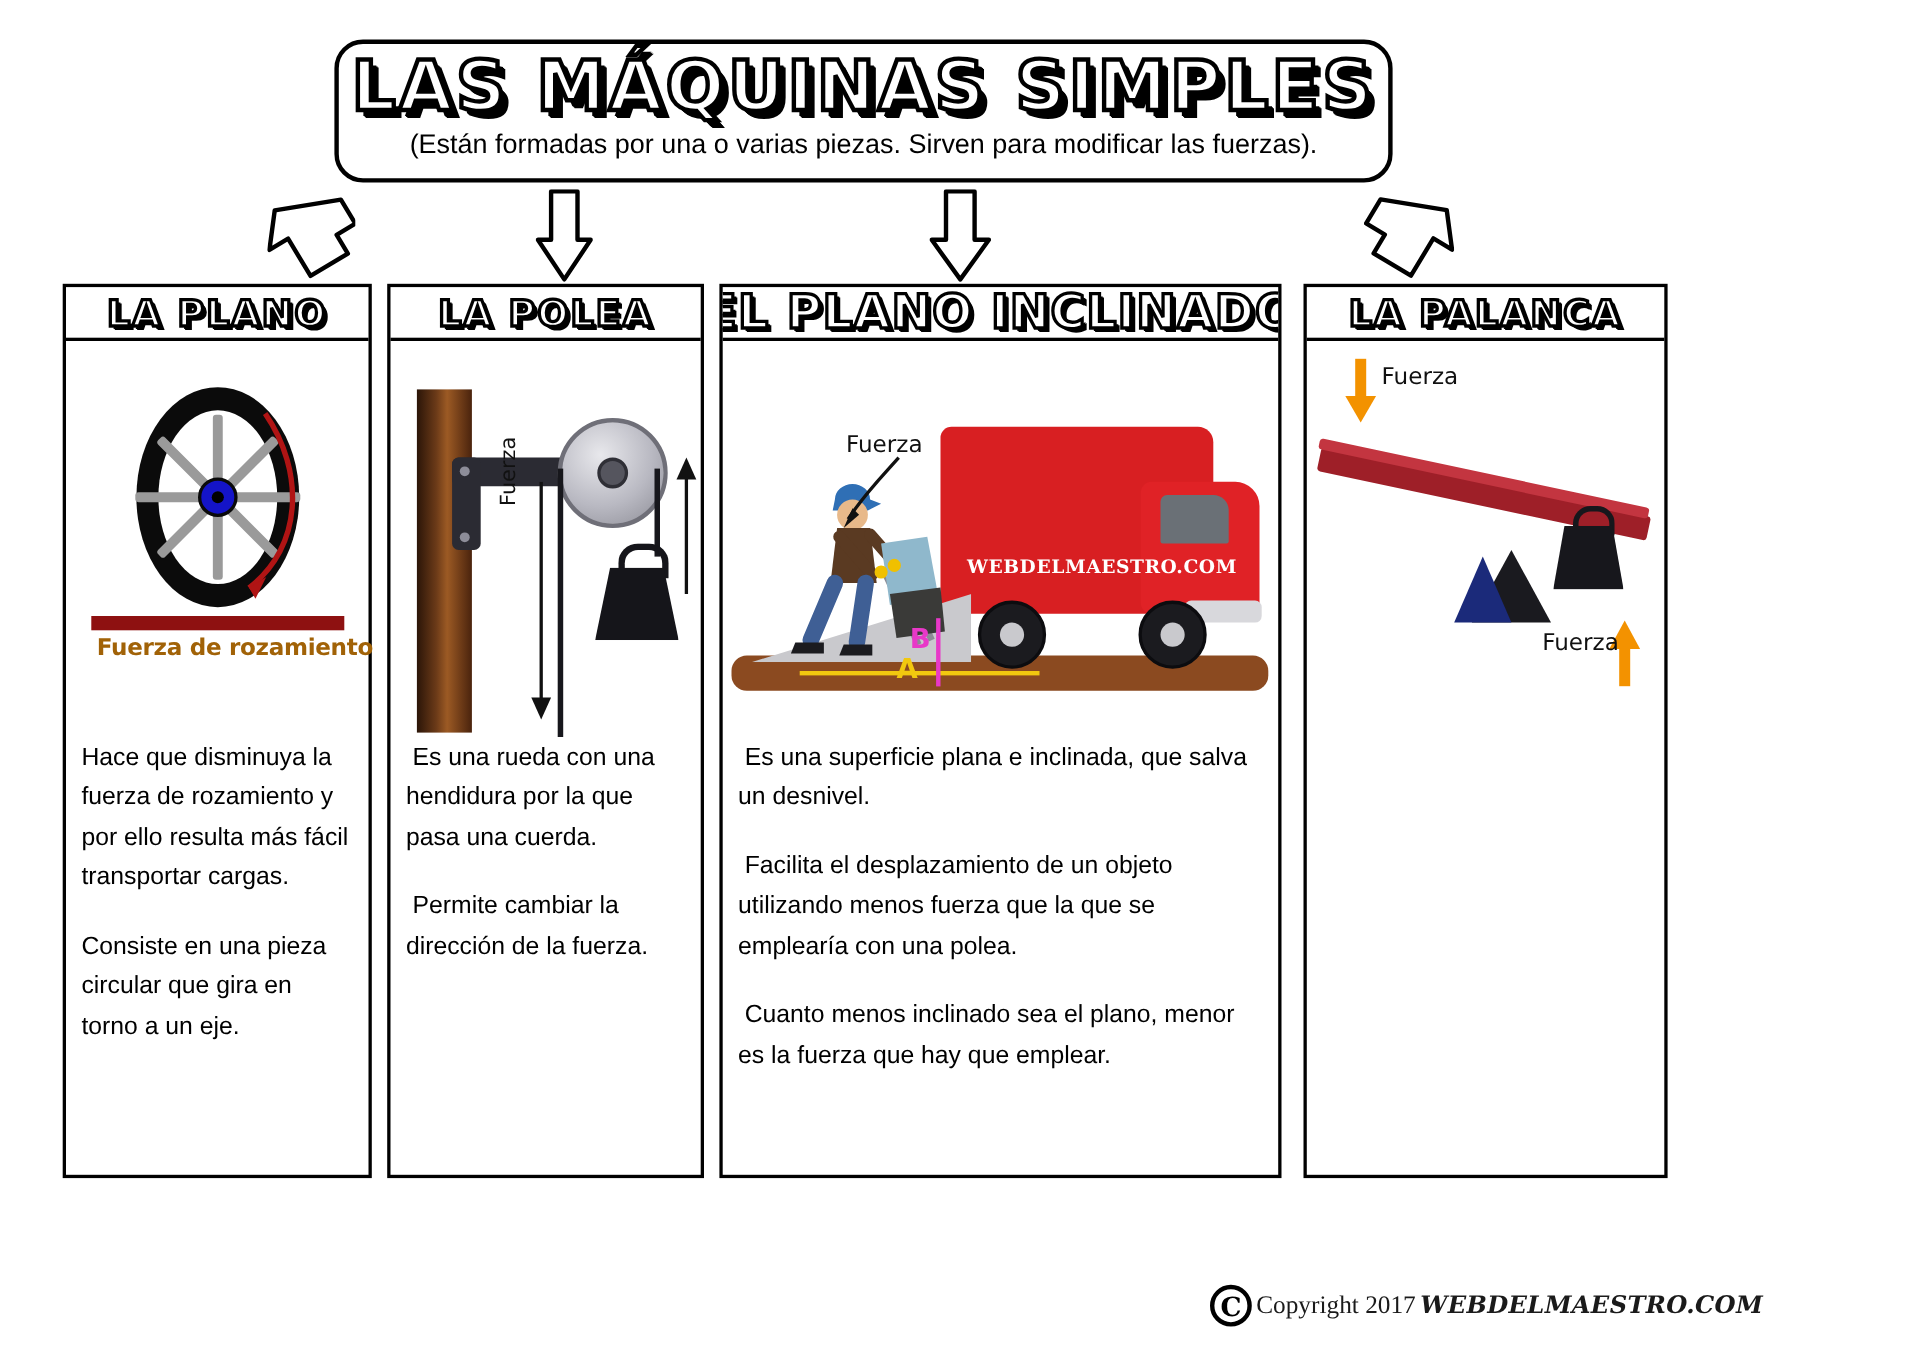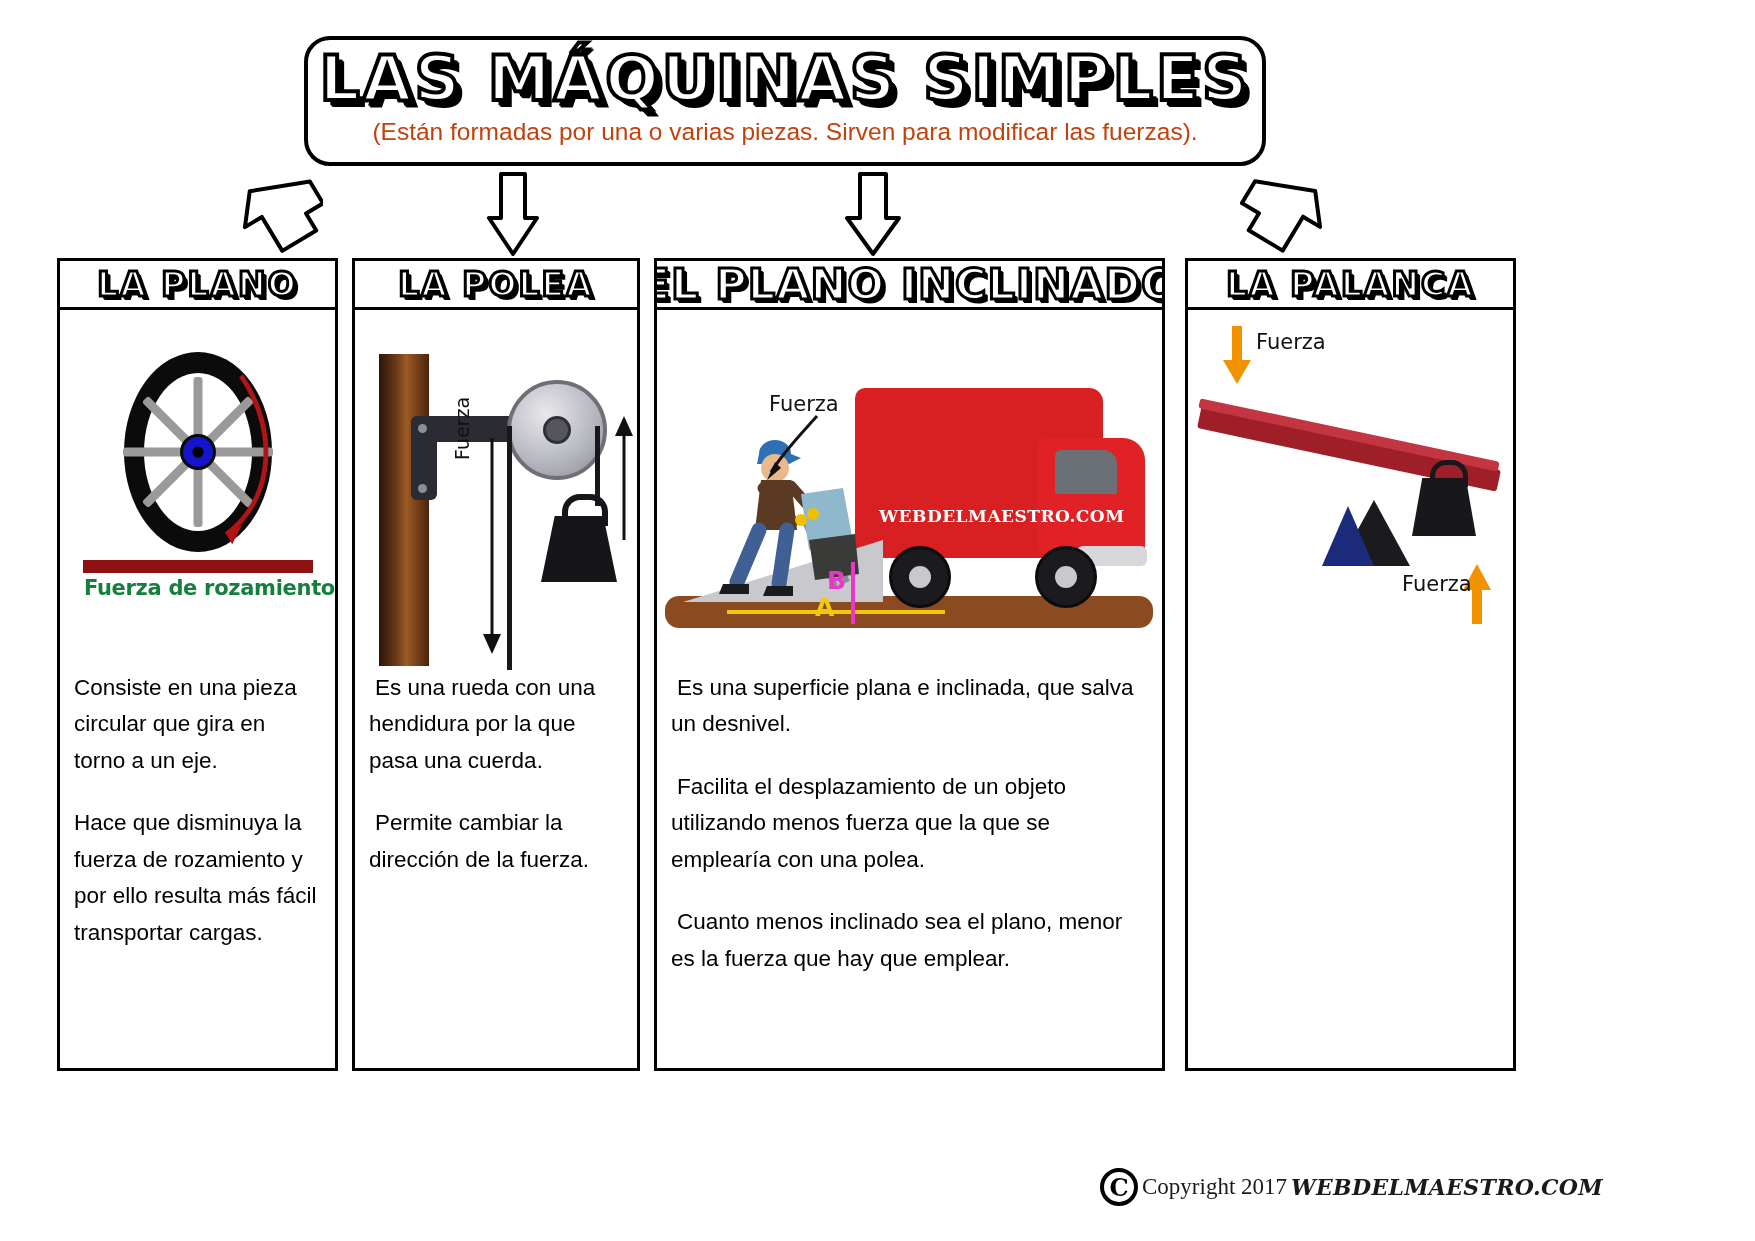--- a/index.html
+++ b/index.html
@@ -43,21 +43,21 @@
        5px 5px 0 #000,
        6px 6px 0 #000,
        7px 7px 0 #000;
     line-height: 1.05;
     white-space: nowrap;
     margin: 0;
     padding: 0 0 2px 0;
   }
   .title-sub {
     font-size: 24.5px;
-    color: #c2410c;
+    color: #000000;
     white-space: nowrap;
     margin-top: 4px;
     font-family: "Liberation Sans", sans-serif;
   }
 
   
   .arrow {
     position: absolute;
   }
 
@@ -146,24 +146,25 @@
     position: absolute; left: 50%; top: 50%; transform: translate(-50%,-50%);
     width: 11px; height: 11px; border-radius: 50%; background: #000;
   }
   .ground-bar {
     position: absolute; left: 50%; transform: translateX(-50%);
     top: 228px; width: 230px; height: 13px; background: #8e1111;
   }
   .rot-arrow { position: absolute; left: 0; top: 0; width: 100%; height: 260px; }
   .friction-label {
     position: absolute; left: 0; top: 244px; width: 100%;
-    text-align: right;
+    text-align: left;
     font-family: "DejaVu Sans", sans-serif;
-    font-size: 21px; font-weight: bold; color: #15803d;
+    font-size: 21px; font-weight: bold; color: #a16207;
     letter-spacing: -0.3px;
+    padding-left: 28px;
   }
 
   
   .pulley-wrap { position: absolute; left: 0; top: 0; width: 100%; height: 360px; }
   .post {
     position: absolute; left: 24px; top: 44px; width: 50px; height: 312px;
     background: linear-gradient(90deg,#2b1508 0%,#6b3a18 35%,#9c5a24 55%,#4a230d 100%);
   }
   .bracket-v {
     position: absolute; left: 56px; top: 106px; width: 26px; height: 84px;
@@ -385,22 +386,22 @@
       </div>
       <svg class="rot-arrow" viewBox="0 0 281 260">
         <path d="M185 42 C222 96 220 166 170 204" fill="none" stroke="#b01414" stroke-width="5"></path>
         <path d="M170 204 L186 194 L176 214 Z" fill="#b01414"></path>
       </svg>
       <div class="ground-bar"></div>
       <div class="friction-label">Fuerza de rozamiento</div>
     </div>
   </div>
   <div class="card-body">
+    <p>Hace que disminuya la fuerza de rozamiento y por ello resulta más fácil transportar cargas.</p>
     <p>Consiste en una pieza circular que gira en torno a un eje.</p>
-    <p>Hace que disminuya la fuerza de rozamiento y por ello resulta más fácil transportar cargas.</p>
   </div>
 </div>
 
 <div class="card" id="card-polea">
   <div class="card-header">
     <span class="card-title">LA POLEA</span>
   </div>
   <div class="card-figure">
     <div class="pulley-wrap">
       <div class="post"></div>

